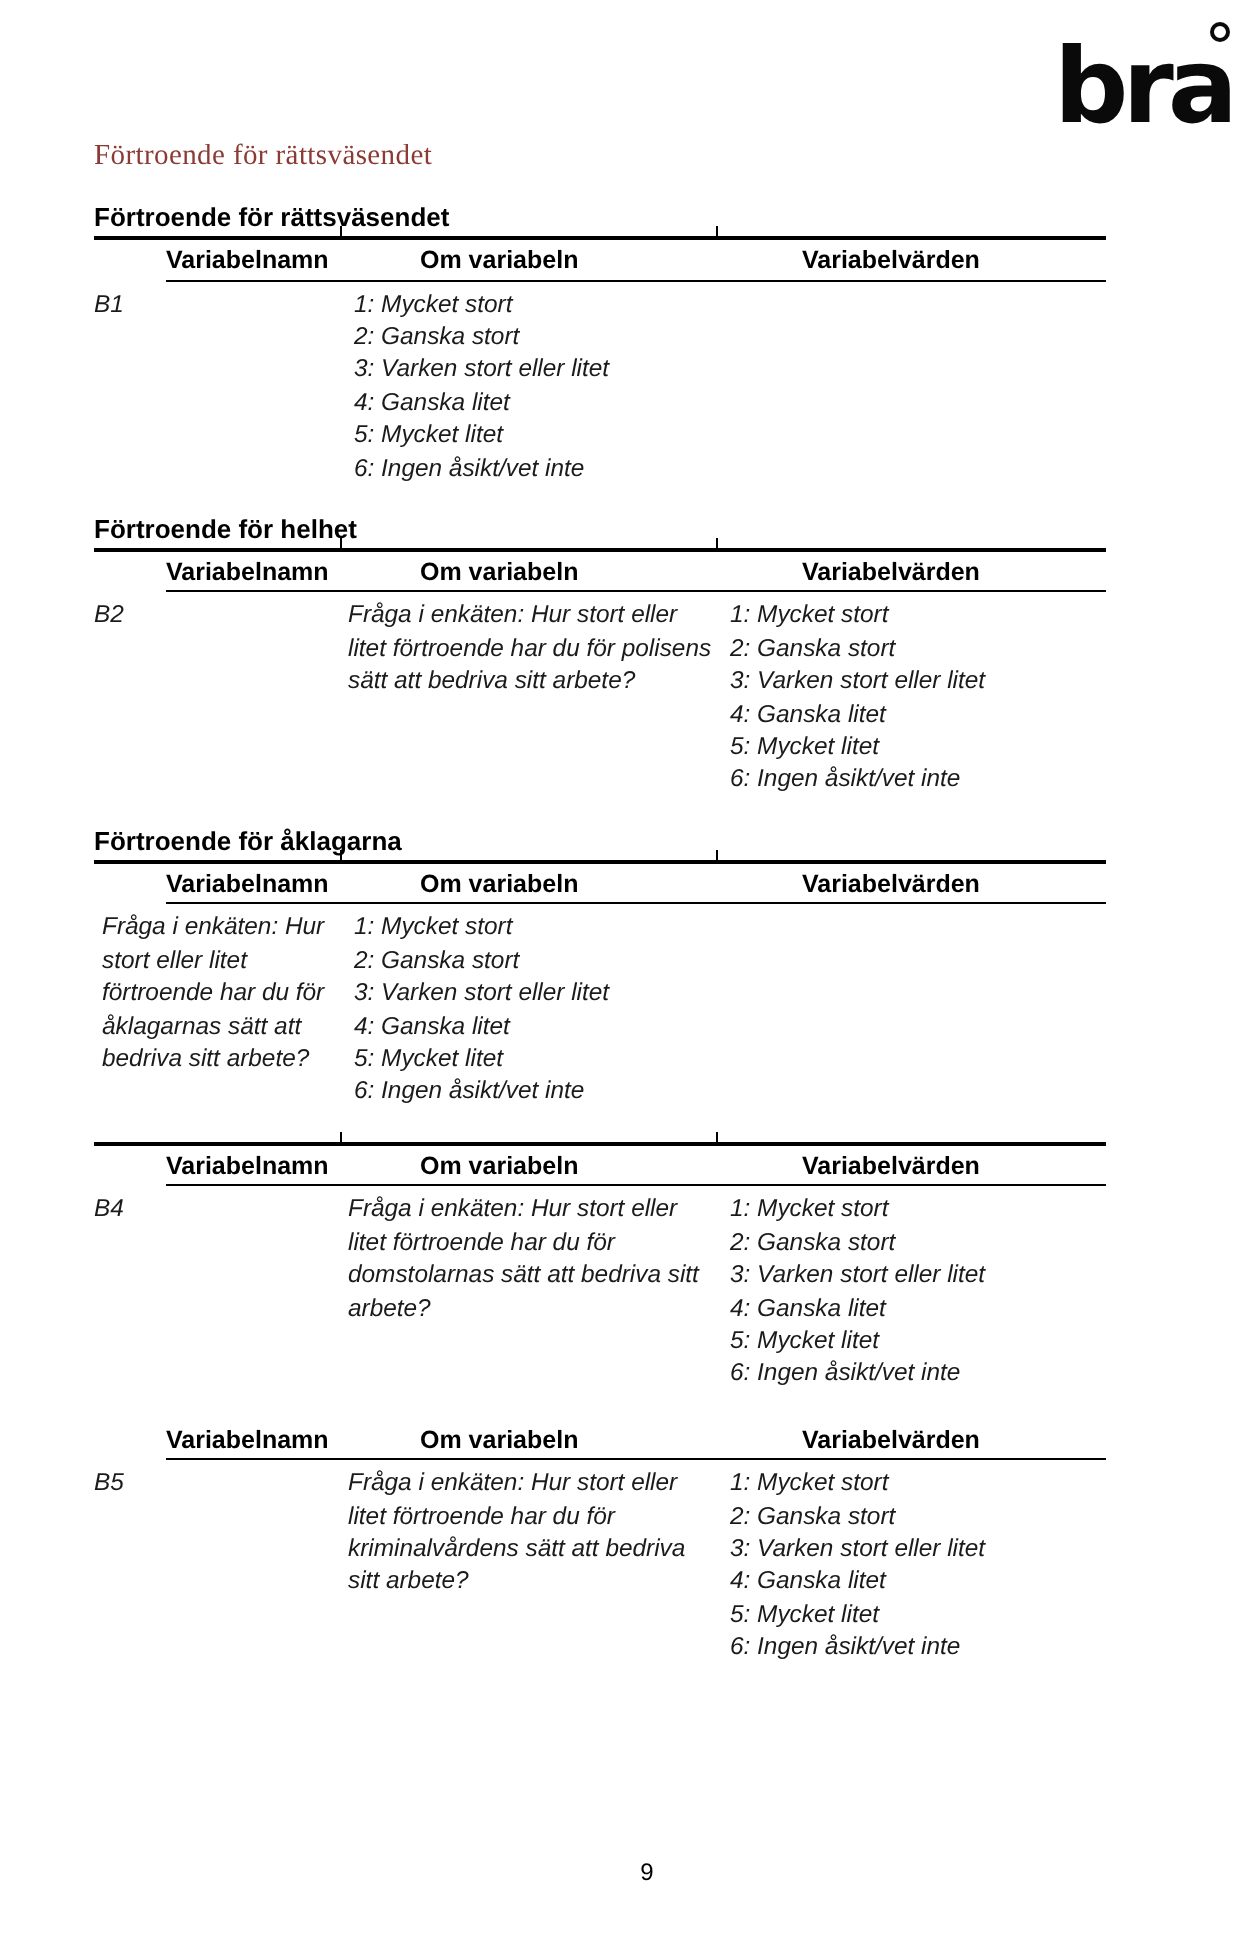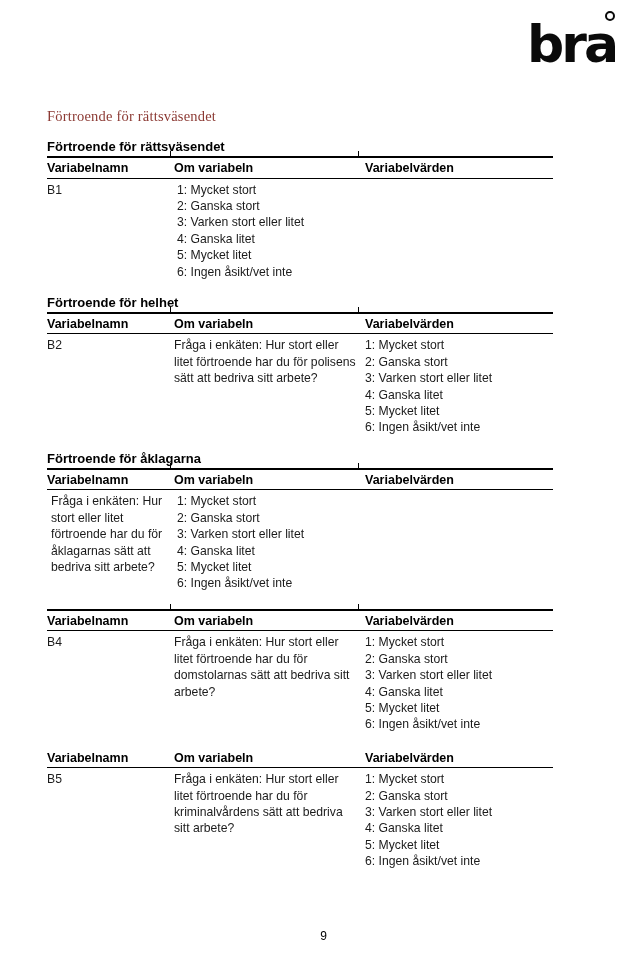--- a/index.html
+++ b/index.html
@@ -8,21 +8,21 @@
     --rule-color:#000000;
   }
   *{box-sizing:border-box;}
   html,body{margin:0;padding:0;background:#ffffff;}
   .page{
     position:relative;
     width:629px;height:971px;
     background:#fff;
     font-family:"Liberation Sans",sans-serif;
     color:var(--text-color);
-    padding:108px 76px 0 47px;
+    padding:70px 76px 0 47px;
     overflow:hidden;
   }
   
   .logo{
     position:absolute;top:18px;right:13px;
     font-family:"DejaVu Sans",sans-serif;
     font-weight:bold;font-size:52px;line-height:1;
     letter-spacing:-3px;color:#0a0a0a;
     white-space:nowrap;
   }
@@ -50,27 +50,29 @@
   }
   .sec-title .tick{position:absolute;bottom:0;width:1px;height:5px;background:var(--rule-color);}
   .sec-title .tick-1{left:123px;}
   .sec-title .tick-2{left:311px;}
   .thead{
     display:grid;grid-template-columns:123px 188px 195px;
     font-weight:bold;font-size:12.5px;line-height:14px;
     padding:3px 0 2.5px 0;
     border-bottom:1.5px solid var(--rule-color);
     color:#000;
+    margin-left:36px;
   }
   .thead .c2{padding-left:4px;}
   .thead .c3{padding-left:7px;}
   .tbody{
     display:grid;grid-template-columns:123px 188px 195px;
     font-size:12.2px;line-height:16.4px;
     padding-top:3px;
+    font-style:italic;
   }
   .cell-q{padding-left:4px;padding-right:2px;}
   .cell-v{padding-left:7px;}
   
   .footer{
     position:absolute;left:47px;bottom:28px;width:553px;
     text-align:center;font-size:12px;color:#000;
   }
 </style>
 </head>

